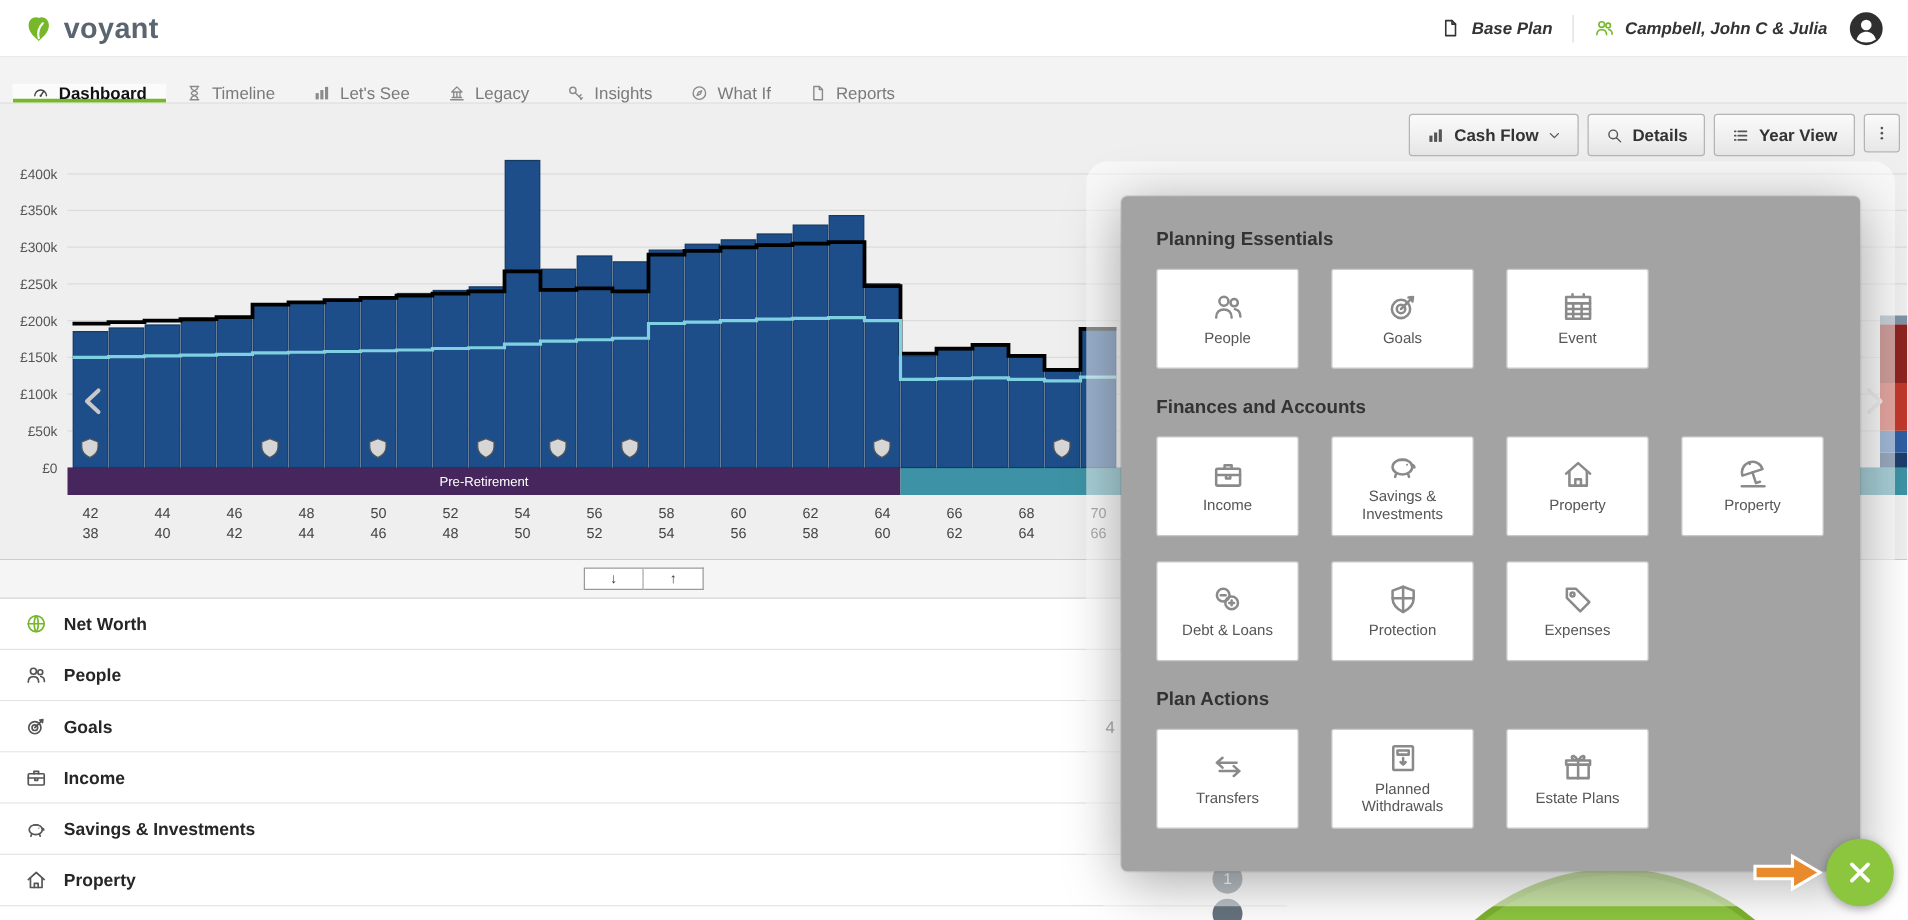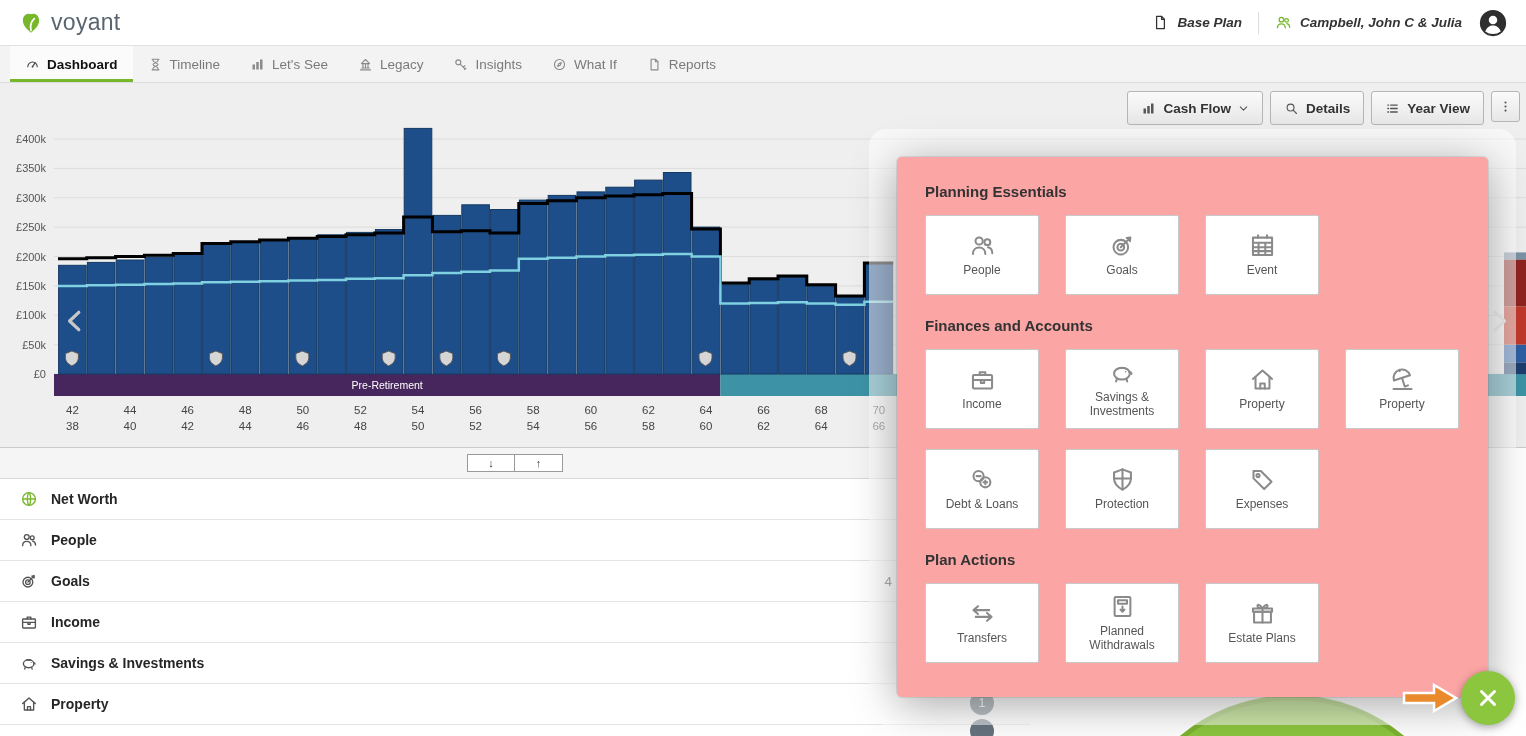--- a/index.html
+++ b/index.html
@@ -1,31 +1,31 @@
 <!DOCTYPE html>
 <html><head>
 <meta charset="utf-8">
 <style>
   * { box-sizing: border-box; margin: 0; padding: 0; }
   body { font-family: "Liberation Sans", sans-serif; background: #fff; }
   .app { position: relative; width: 1526px; height: 736px; overflow: hidden; background: #fff; }
 
   
   header { height: 46px; display: flex; align-items: center; padding: 0 18px; background: #fff; border-bottom: 1px solid #e2e2e2; }
-  .logo { display: flex; align-items: center; gap: 7px; cursor: pointer; }
+  .logo { display: flex; align-items: center; gap: 7px; cursor: pointer; font-weight: bold; }
   .logo-mark { width: 26px; height: 26px; }
   .logo-text { font-size: 23px; color: #5a6570; letter-spacing: .3px; }
   .header-right { margin-left: auto; display: flex; align-items: center; gap: 16px; }
   .hbtn { display: flex; align-items: center; gap: 8px; font-size: 13.5px; font-weight: bold; color: #333; cursor: pointer; font-style: italic; }
   .hbtn .icn { width: 17px; height: 17px; }
   .hdiv { width: 1px; height: 22px; background: #ddd; }
   .avatar { width: 30px; height: 30px; cursor: pointer; }
 
   
-  .tabbar { height: 37px; background: #f3f3f3; border-bottom: 1px solid #dcdcdc; display: flex; padding: 0 10px; }
+  .tabbar { height: 37px; background: #f3f3f3; border-bottom: 1px solid #dcdcdc; display: flex; padding: 0 10px; align-items: flex-end; }
   .tab { display: flex; align-items: center; gap: 7px; padding: 0 15px; font-size: 13.5px; color: #7a7a7a; cursor: pointer; }
   .tab .icn { width: 15px; height: 15px; color: #8a8a8a; }
   .tab.active { color: #111; font-weight: bold; background: #fbfbfb; box-shadow: inset 0 -3px 0 #76b82a; }
   .tab.active .icn { color: #444; }
 
   
   .chart-section { position: relative; height: 364px; background: #efefef; }
   .chart-toolbar { position: absolute; top: 8px; right: 6px; display: flex; gap: 7px; z-index: 5; }
   .tbtn { height: 31px; display: flex; align-items: center; gap: 7px; padding: 16px 13px; background: linear-gradient(#fafafa,#e7e7e7); border: 1px solid #b5b5b5; border-radius: 3px; font-family: inherit; font-size: 13.5px; font-weight: bold; color: #333; cursor: pointer; }
   .tbtn .icn { width: 15px; height: 15px; color: #555; }
@@ -50,21 +50,21 @@
   .acc-count { margin-left: auto; padding-right: 118px; font-size: 13.5px; color: #444; }
   .right-col { flex: 1; background: #fff; }
 
   
   .badge-circle { position: absolute; width: 24px; height: 24px; border-radius: 50%; background: #66737f; color: #fff; font-size: 12.5px; display: flex; align-items: center; justify-content: center; z-index: 2; }
   .b1 { left: 970px; top: 691px; }
   .b2 { left: 970px; top: 719px; }
   .donut { position: absolute; left: 1118px; top: 695px; width: 348px; height: 348px; border-radius: 50%; background: #8dc63f; border: 5px solid #7db32f; z-index: 2; }
 
   
-  .modal { position: absolute; left: 897px; top: 157px; width: 591px; height: 540px; background: #fca5a5; border-radius: 5px; z-index: 50;
+  .modal { position: absolute; left: 897px; top: 157px; width: 591px; height: 540px; background: #a3a3a3; border-radius: 5px; z-index: 50;
            box-shadow: 0 0 0 1px rgba(0,0,0,.08), 0 8px 45px rgba(0,0,0,.35), 0 0 0 28px rgba(255,255,255,.55); }
   .modal-body { padding: 26px 28px; }
   .msec-title { font-size: 15px; font-weight: bold; color: #333; margin: 0 0 15px; }
   .tile-grid { display: flex; flex-wrap: wrap; gap: 20px 26px; margin-bottom: 22px; }
   .tile { width: 114px; height: 80px; border: 1px solid #c9c9c9; border-radius: 2px; background: #fff; display: flex; flex-direction: column; align-items: center; justify-content: center; gap: 5px; cursor: pointer; }
   .tile .icn { width: 27px; height: 27px; color: #8a8a8a; }
   .tile-label { font-size: 12px; color: #555; text-align: center; line-height: 1.15; padding: 0 4px; }
 
   .close-fab { position: absolute; left: 1461px; top: 671px; width: 54px; height: 54px; border-radius: 50%; background: #8cc63e; border: none; display: flex; align-items: center; justify-content: center; z-index: 60; box-shadow: 0 2px 8px rgba(0,0,0,.35); cursor: pointer; }
   .close-fab .icn { width: 24px; height: 24px; color: #fff; }

